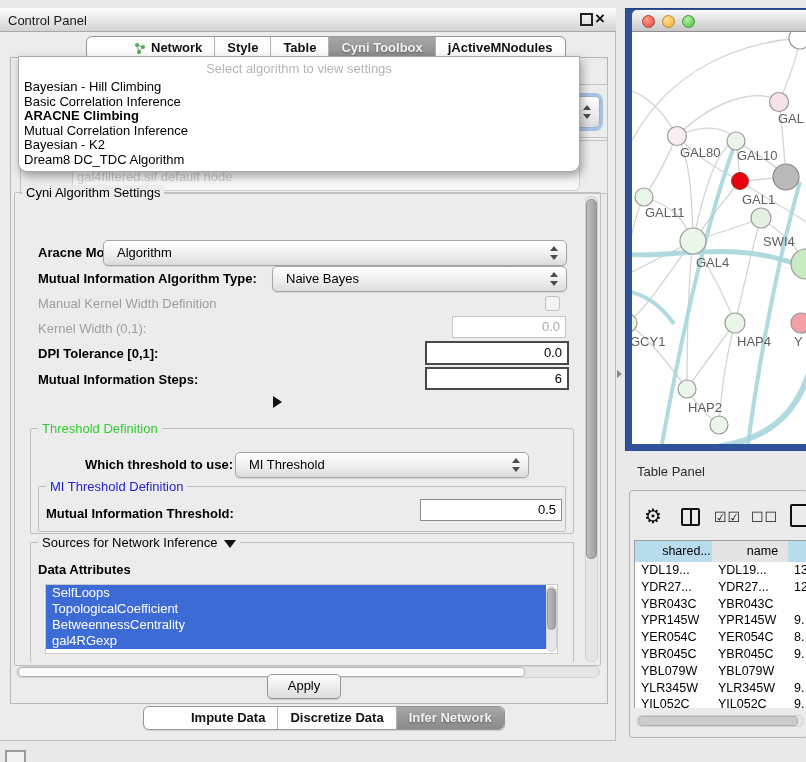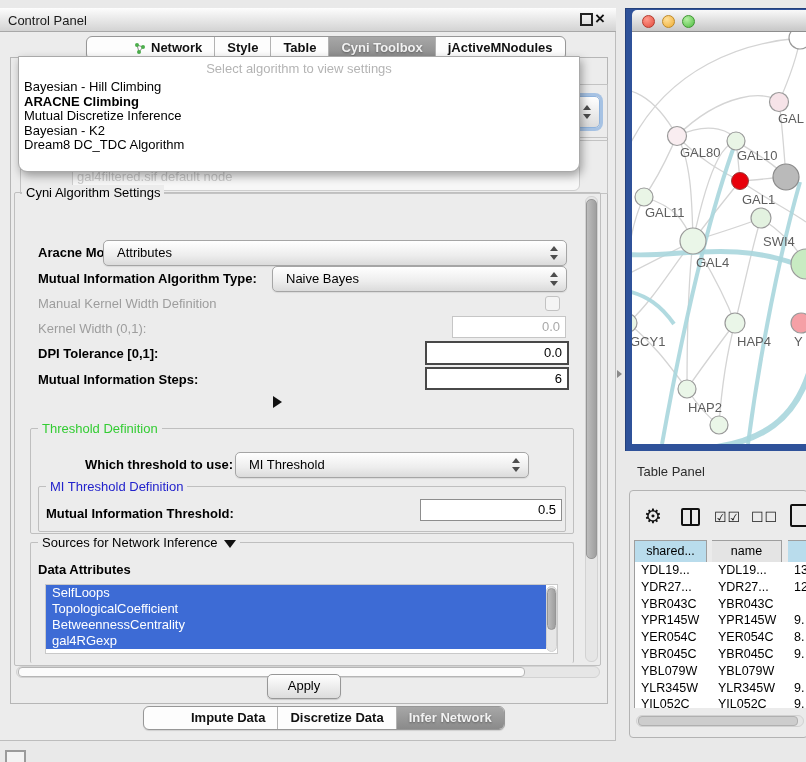--- a/index.html
+++ b/index.html
@@ -69,21 +69,21 @@
   .net-canvas{left:632px;top:32px;width:174px;height:412px;background:#fff;}
   
   .tp-title{left:637px;top:464px;font-size:13px;color:#2c2c2c;}
   .tp-box{left:629px;top:490px;width:177px;height:246px;background:#ebebeb;border:1px solid #b3b3b3;border-radius:4px;}
   .gear{left:644px;top:505px;font-size:20px;line-height:22px;color:#111;}
   .cols-ic{left:681px;top:508px;width:15px;height:14px;border:2px solid #111;border-radius:2px;}
   .cols-ic:before{content:"";position:absolute;left:6.5px;top:0;width:2px;height:14px;background:#111;}
   .pair{position:absolute;font-size:14px;letter-spacing:1px;color:#111;line-height:16px;}
   .doc-ic{left:790px;top:504px;width:22px;height:19px;border:2px solid #111;border-radius:2px;background:#ebebeb;}
   .th{position:absolute;top:540px;height:21px;font-size:12.5px;line-height:21px;text-align:center;
-      border-right:1px solid #9e9e9e;border-top:1px solid #9e9e9e;border-bottom:1px solid #9e9e9e;overflow:hidden;}
+      border-right:1px solid #9e9e9e;border-top:1px solid #9e9e9e;border-bottom:1px solid #9e9e9e;overflow:hidden;padding-left:16px;}
   .trows{left:634px;top:562px;width:172px;height:146px;background:#fff;border-left:1px solid #9e9e9e;overflow:hidden;}
   .trow{display:flex;height:16.8px;}
   .tc{font-size:12.5px;line-height:16.8px;padding-left:6px;white-space:nowrap;overflow:hidden;flex:none;}
   .tc.c0{width:71px;} .tc.c1{width:70px;} .tc.c2{width:20px;}
   .mini-ic{left:5px;top:750px;width:17px;height:12px;border:2px solid #9b9b9b;background:#f3f3f3;}
   .resize-h{left:617px;top:370px;width:0;height:0;border-top:4px solid transparent;border-bottom:4px solid transparent;border-left:5px solid #8a8a8a;}
   svg text{font-family:"Liberation Sans",sans-serif;font-size:13px;fill:#5e5e5e;}
 </style>
 </head>
 <body>
@@ -129,36 +129,37 @@
       <span class="stepper"></span>
     </div>
   <div class="abs frag-box" style="left:20px;top:140px;width:586px;height:52px;"></div>
   <div class="abs faint-combo nowrap">
     <span>gal4filtered.sif default node</span>
   </div>
 
   <div class="abs dd">
     <div class="dd-ph nowrap">Select algorithm to view settings</div>
     <div class="dd-it nowrap">Bayesian - Hill Climbing</div>
+    <div class="dd-it nowrap">Basic Correlation Inference</div>
     <div class="dd-it bold nowrap">ARACNE Climbing</div>
-    <div class="dd-it nowrap">Mutual Discretize Inference</div>
+    <div class="dd-it nowrap">Mutual Correlation Inference</div>
     <div class="dd-it nowrap">Bayesian - K2</div>
     <div class="dd-it nowrap">Dream8 DC_TDC Algorithm</div>
   </div>
 
   <div class="abs gb" style="left:14px;top:192px;width:585px;height:472px;">
     <span class="gt">Cyni Algorithm Settings</span>
   </div>
 
   <div class="abs sbtrack" style="left:585px;top:196px;width:11px;height:464px;"></div>
   <div class="abs sbthumb" style="left:586px;top:199px;width:9px;height:358px;"></div>
 
   <div class="lb b" style="left:38px;top:246px;">Aracne Mode:</div>
   <div class="combo" style="left:103px;top:240px;width:462px;height:24px;">
-    <span class="val nowrap">Attributes</span>
+    <span class="val nowrap">Algorithm</span>
     <span class="stepper"></span>
   </div>
   <div class="lb b" style="left:38px;top:272px;">Mutual Information Algorithm Type:</div>
   <div class="combo" style="left:272px;top:266px;width:293px;height:24px;">
     <span class="val nowrap">Naive Bayes</span>
     <span class="stepper"></span>
   </div>
   <div class="lb dis" style="left:38px;top:297px;">Manual Kernel Width Definition</div>
   <div class="cb" style="left:545px;top:296px;"></div>
   <div class="lb dis" style="left:38px;top:322px;">Kernel Width (0,1):</div>

